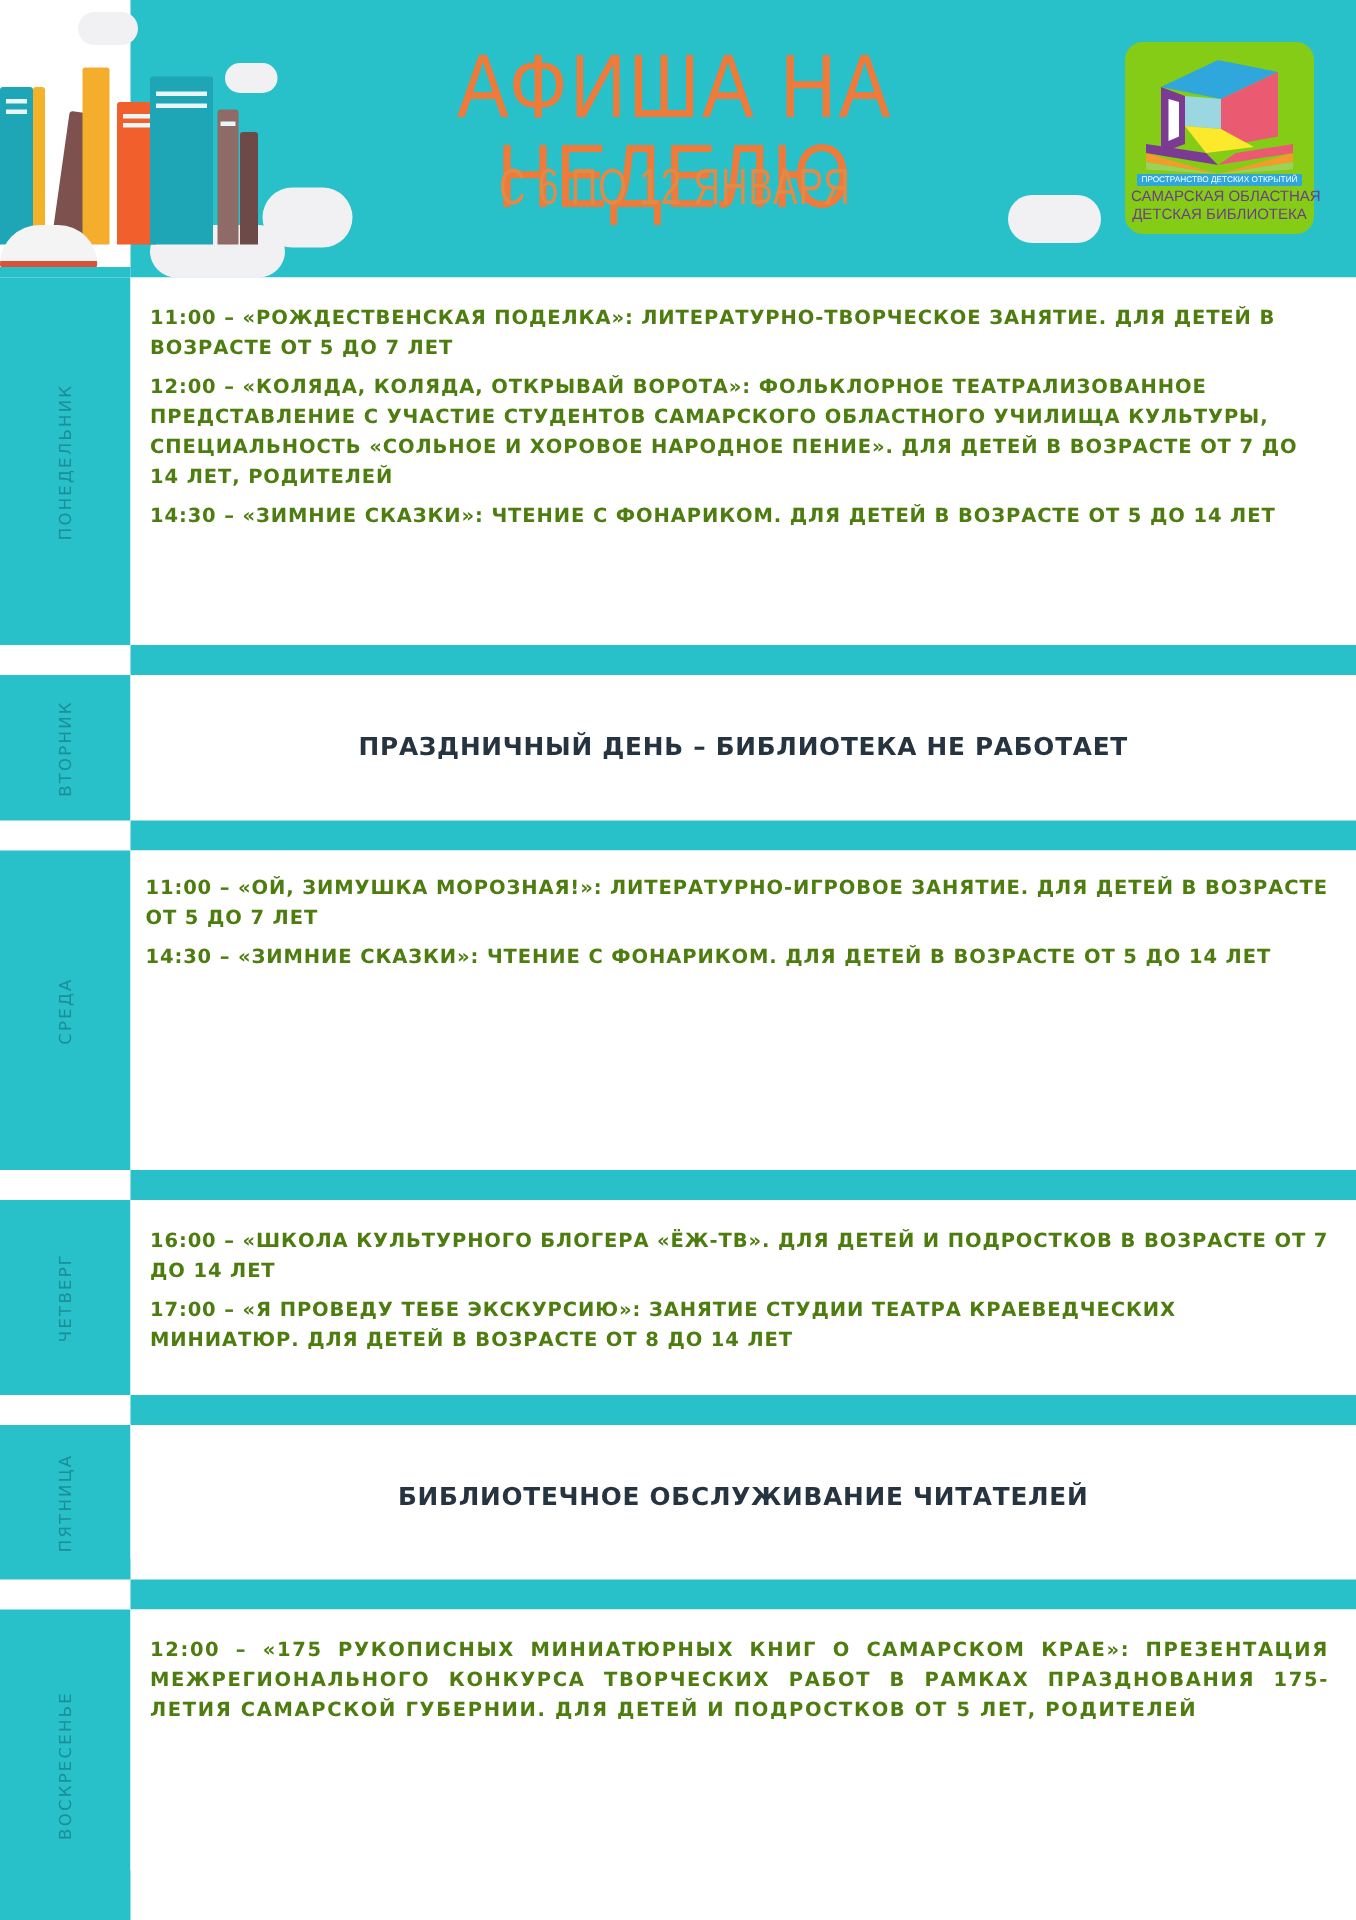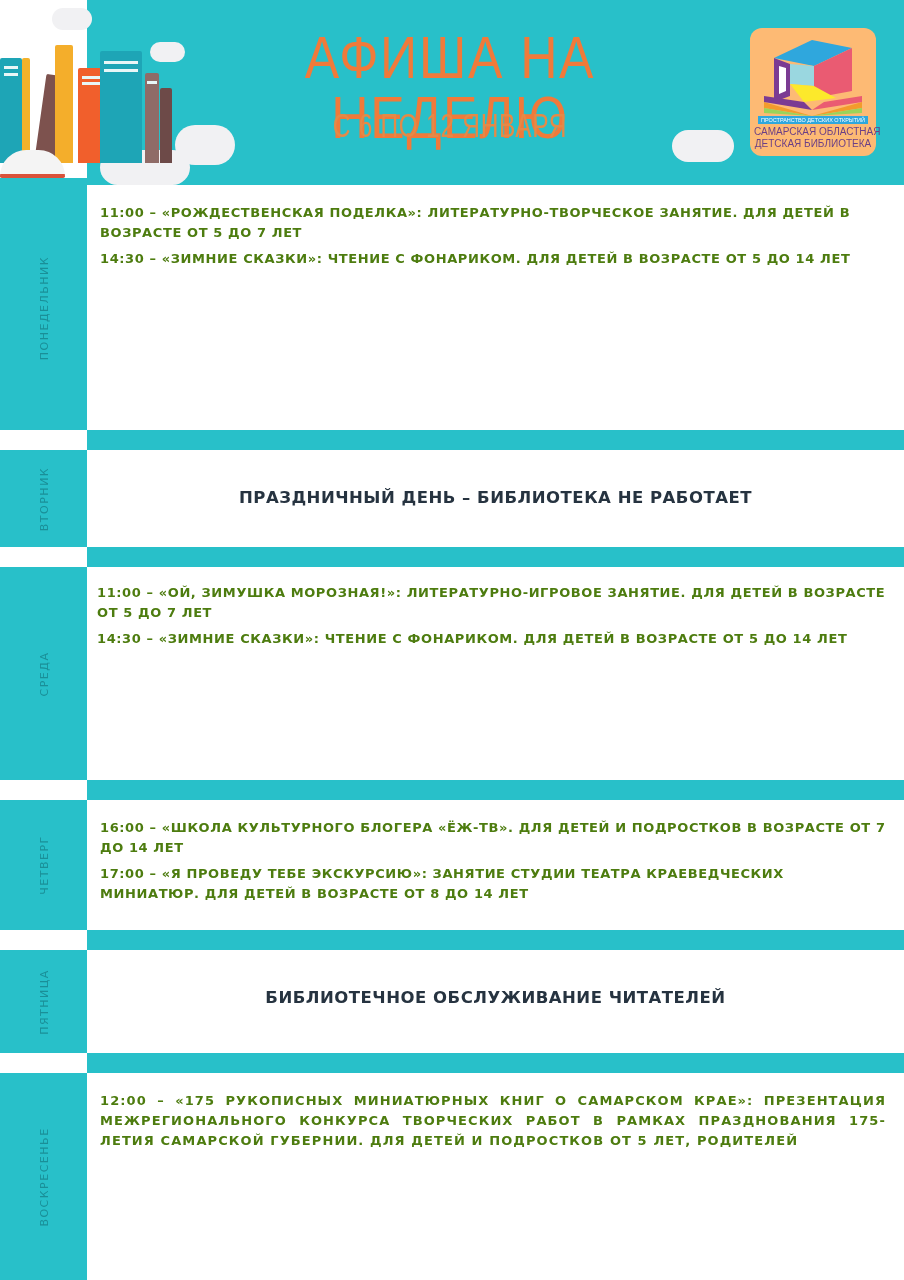--- a/index.html
+++ b/index.html
@@ -19,21 +19,21 @@
 
   .cloud { position: absolute; background: #f1f1f3; border-radius: 50px; }
   .cloud::before, .cloud::after { content: ""; position: absolute; background: #f1f1f3; border-radius: 50%; }
 
   .books { position: absolute; left: 0; top: 35px; width: 180px; height: 150px; }
   .book { position: absolute; bottom: 22px; border-radius: 2px 2px 0 0; }
   .book .stripe { position: absolute; left: 4px; right: 4px; height: 3px; background: #e8f6f7; }
   .open-book { position: absolute; left: 0; top: 150px; width: 65px; height: 28px; background: #f4f4f4;
                border-bottom: 4px solid #d9523a; border-radius: 30px 30px 2px 2px; }
 
-  .logo { position: absolute; left: 750px; top: 28px; width: 126px; height: 128px; background: #fdba74; border-radius: 12px; }
+  .logo { position: absolute; left: 750px; top: 28px; width: 126px; height: 128px; background: #84cc16; border-radius: 12px; }
   .logo-art { position: absolute; left: 14px; top: 8px; width: 98px; height: 80px; }
   .logo-band { position: absolute; left: 8px; top: 88px; width: 110px; height: 8px; background: #2fa7dd;
                color: #fff; font-size: 5.5px; text-align: center; line-height: 8px; font-family: "Liberation Sans", sans-serif; white-space: nowrap; overflow: hidden; }
   .logo-line { position: absolute; left: 4px; width: 118px; text-align: center; color: #6b3f86;
                font-family: "Liberation Sans", sans-serif; font-size: 10px; line-height: 11px; white-space: nowrap; }
 
   
   .day-label-col { position: absolute; left: 0; width: 87px; background: #28c0c9; }
   .day-label { position: absolute; left: 50%; top: 50%; transform: translate(-50%, -50%) rotate(-90deg);
                white-space: nowrap; font-family: "DejaVu Sans", sans-serif; font-size: 11px; letter-spacing: 1.5px; color: #1a8f98; }
@@ -104,20 +104,21 @@
     <div class="logo-line" style="top:110px;">ДЕТСКАЯ БИБЛИОТЕКА</div>
   </div>
 </div>
 
 <div class="day-label-col" style="top:185px;height:245px;">
   <span class="day-label">ПОНЕДЕЛЬНИК</span>
 </div>
 <div class="day-content" style="top:185px;height:245px;">
   <div class="events" style="top:18px;">
     <div class="event">11:00 – «РОЖДЕСТВЕНСКАЯ ПОДЕЛКА»: ЛИТЕРАТУРНО-ТВОРЧЕСКОЕ ЗАНЯТИЕ. ДЛЯ ДЕТЕЙ В ВОЗРАСТЕ ОТ 5 ДО 7 ЛЕТ</div>
+    <div class="event">12:00 – «КОЛЯДА, КОЛЯДА, ОТКРЫВАЙ ВОРОТА»: ФОЛЬКЛОРНОЕ ТЕАТРАЛИЗОВАННОЕ ПРЕДСТАВЛЕНИЕ С УЧАСТИЕ СТУДЕНТОВ САМАРСКОГО ОБЛАСТНОГО УЧИЛИЩА КУЛЬТУРЫ, СПЕЦИАЛЬНОСТЬ «СОЛЬНОЕ И ХОРОВОЕ НАРОДНОЕ ПЕНИЕ». ДЛЯ ДЕТЕЙ В ВОЗРАСТЕ ОТ 7 ДО 14 ЛЕТ, РОДИТЕЛЕЙ</div>
     <div class="event">14:30 – «ЗИМНИЕ СКАЗКИ»: ЧТЕНИЕ С ФОНАРИКОМ. ДЛЯ ДЕТЕЙ В ВОЗРАСТЕ ОТ 5 ДО 14 ЛЕТ</div>
   </div>
 </div>
 <div class="sep-bar" style="top:430px;"></div>
 
 <div class="day-label-col" style="top:450px;height:97px;">
   <span class="day-label">ВТОРНИК</span>
 </div>
 <div class="day-content" style="top:450px;height:97px;">
   <div class="center-note" style="top:38px;">ПРАЗДНИЧНЫЙ ДЕНЬ – БИБЛИОТЕКА НЕ РАБОТАЕТ</div>

